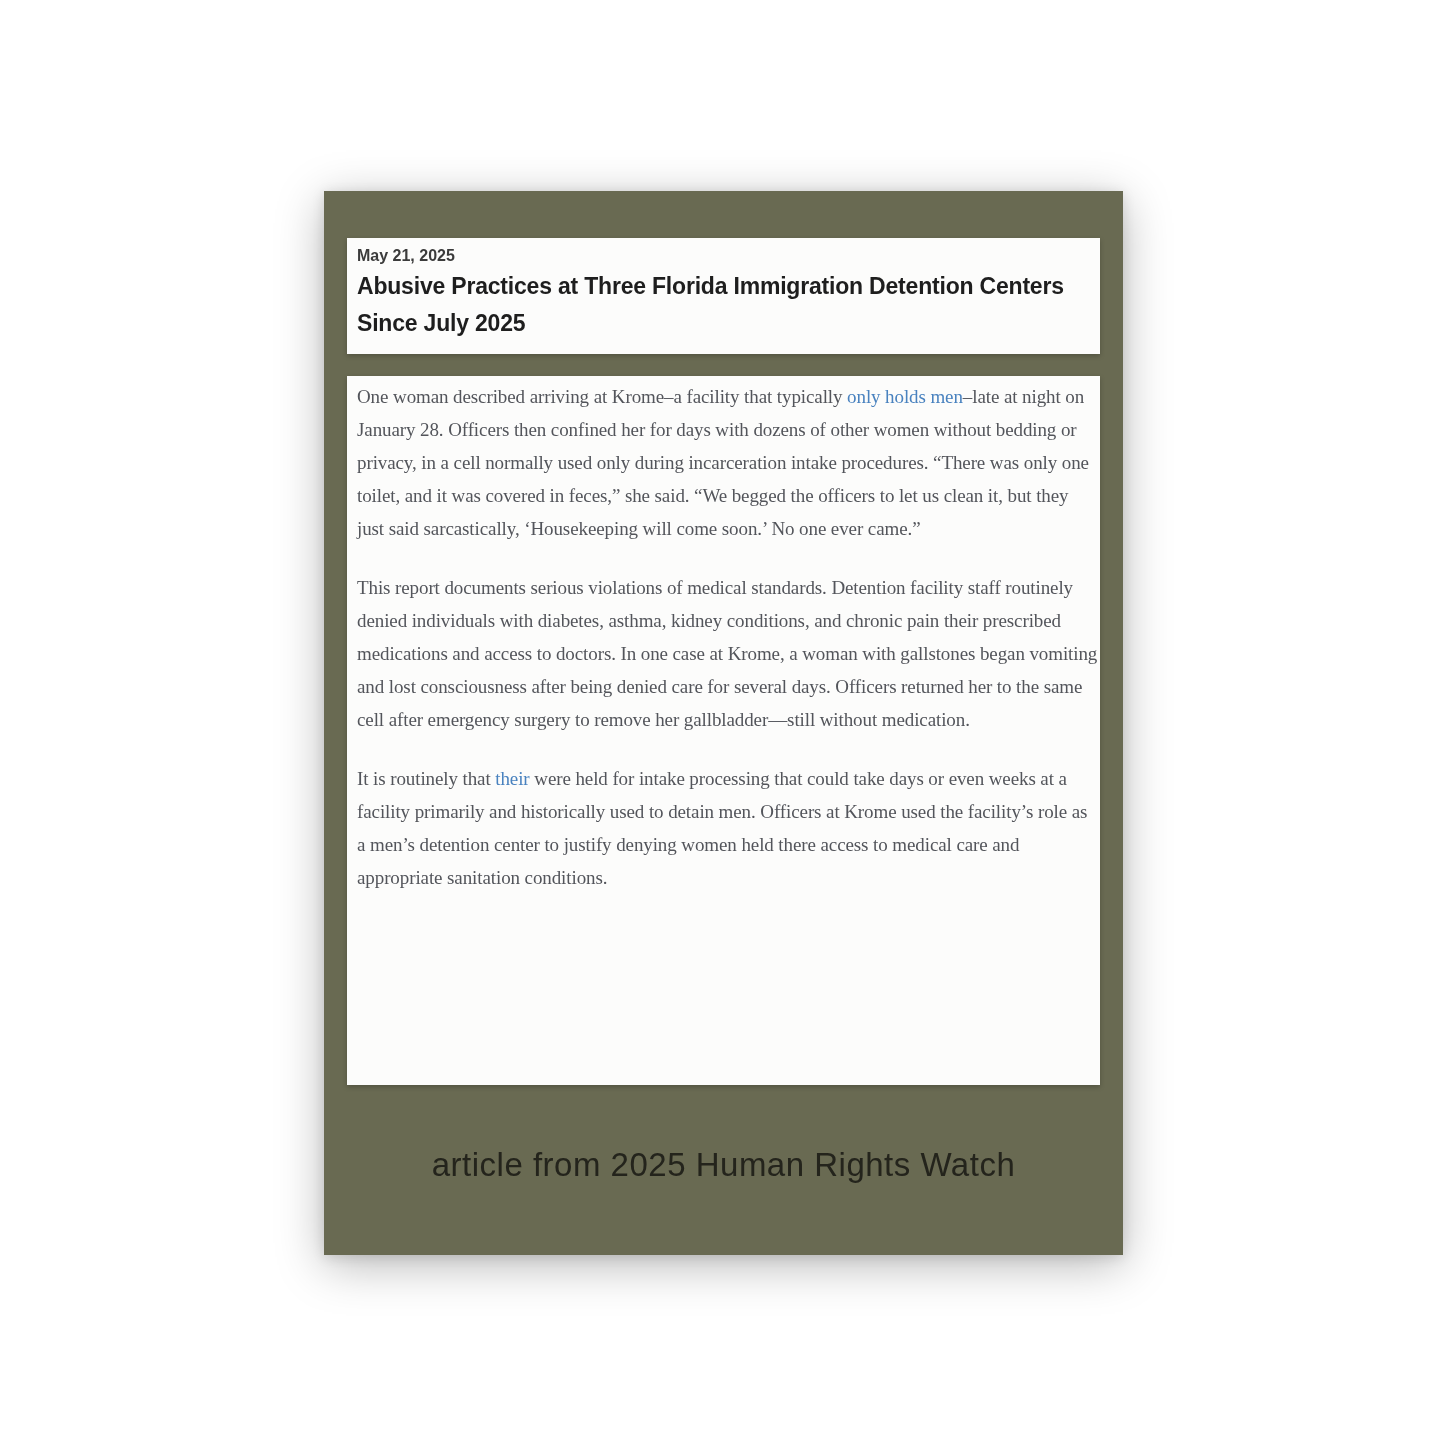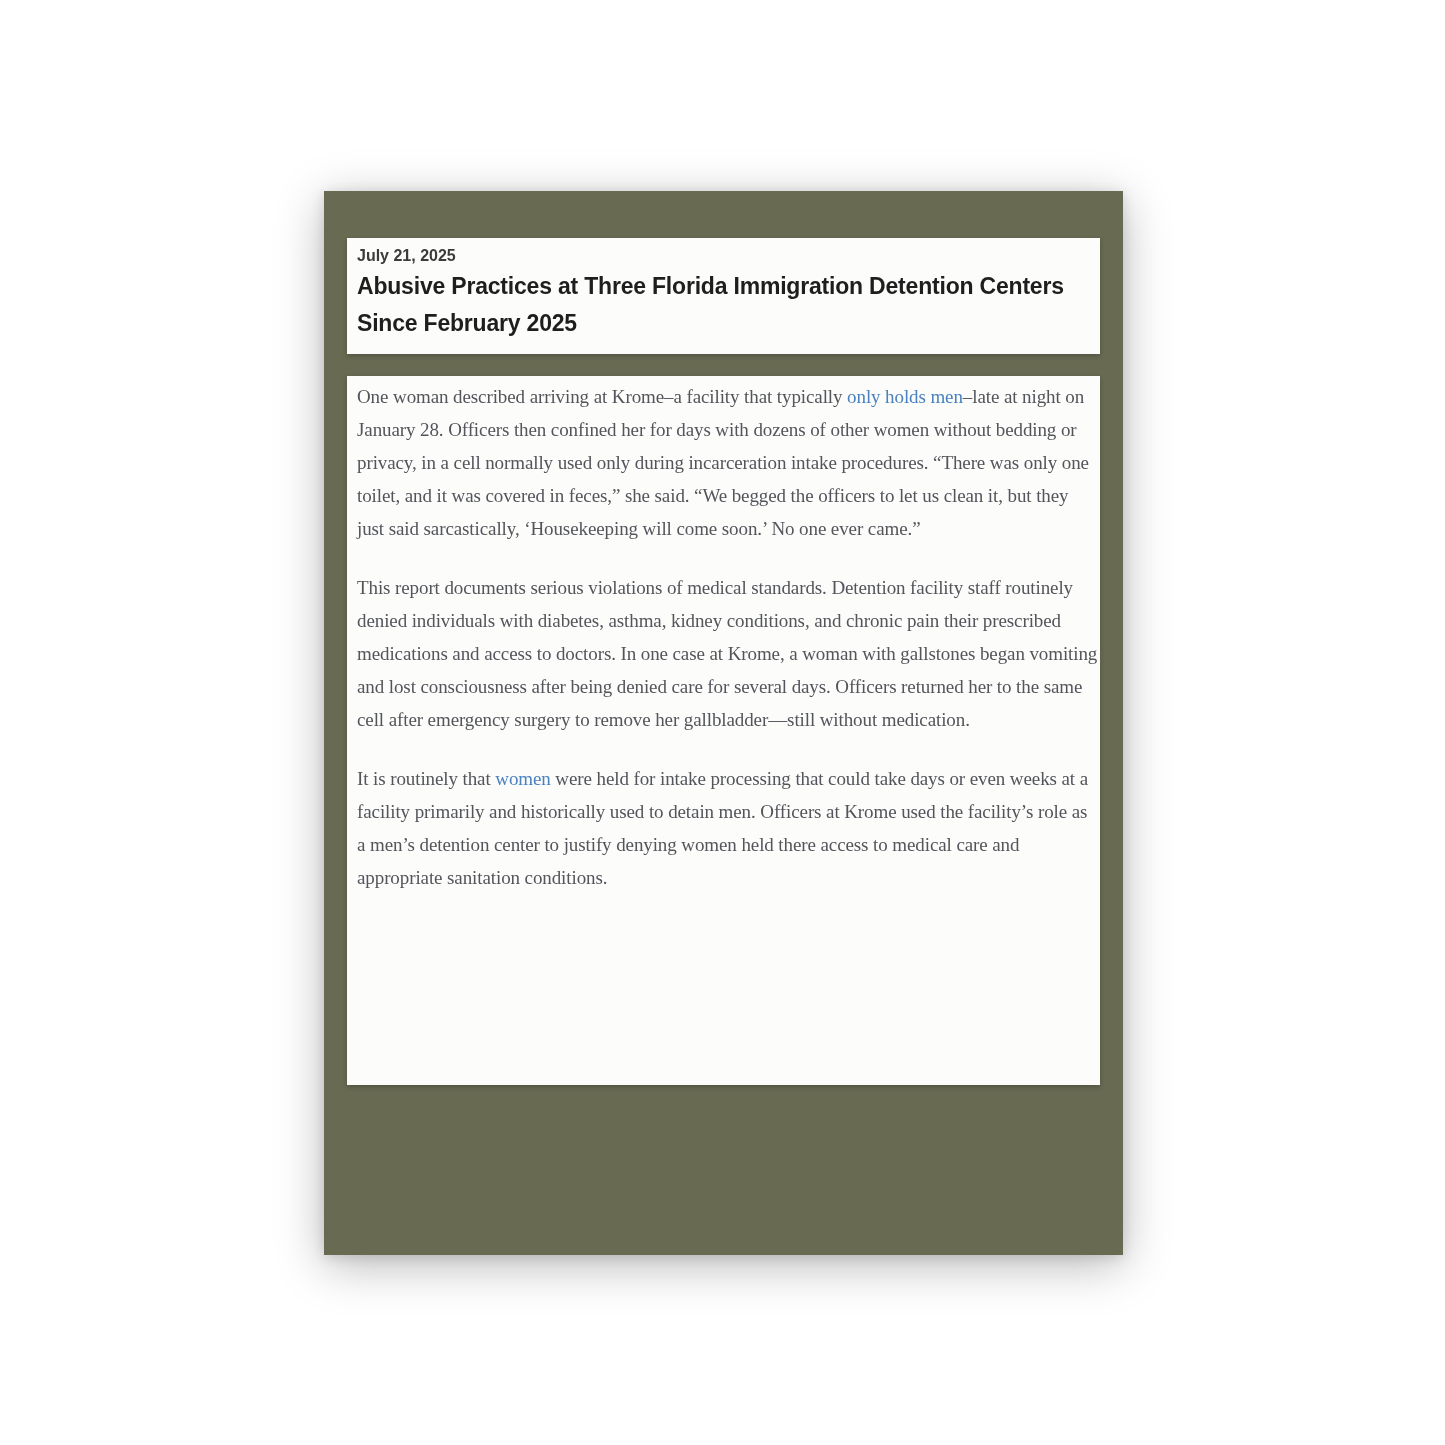--- a/index.html
+++ b/index.html
@@ -85,23 +85,26 @@
     font-size:33px;
     letter-spacing:0.5px;
     color:var(--caption-color);
   }
 </style>
 </head>
 <body>
 
 <div class="card">
   <div class="header-box">
-    <div class="date">July 21, 2025</div>
-    <h2 class="subtitle">Abusive Practices at Three Florida Immigration Detention Centers Since February 2025</h2>
+    <div class="date">May 21, 2025</div>
+    <h2 class="subtitle">Abusive Practices at Three Florida Immigration Detention Centers Since July 2025</h2>
   </div>
 
   <div class="body-box">
       <p><span>One woman described arriving at Krome–a facility that typically </span><a class="inline-link" href="#">only holds men</a><span>–late at night on January 28. Officers then confined her for days with dozens of other women without bedding or privacy, in a cell normally used only during incarceration intake procedures. “There was only one toilet, and it was covered in feces,” she said. “We begged the officers to let us clean it, but they just said sarcastically, ‘Housekeeping will come soon.’ No one ever came.”</span></p>
       <p><span>This report documents serious violations of medical standards. Detention facility staff routinely denied individuals with diabetes, asthma, kidney conditions, and chronic pain their prescribed medications and access to doctors. In one case at Krome, a woman with gallstones began vomiting and lost consciousness after being denied care for several days. Officers returned her to the same cell after emergency surgery to remove her gallbladder—still without medication.</span></p>
-      <p><span>It is routinely that </span><a class="inline-link" href="#">women</a><span> were held for intake processing that could take days or even weeks at a facility primarily and historically used to detain men. Officers at Krome used the facility’s role as a men’s detention center to justify denying women held there access to medical care and appropriate sanitation conditions.</span></p>
+      <p><span>It is routinely that </span><a class="inline-link" href="#">their</a><span> were held for intake processing that could take days or even weeks at a facility primarily and historically used to detain men. Officers at Krome used the facility’s role as a men’s detention center to justify denying women held there access to medical care and appropriate sanitation conditions.</span></p>
     </div>
 
+  <div class="caption-strip">
+    <div class="caption">article from 2025 Human Rights Watch</div>
+  </div>
 </div>
 
 </body></html>

